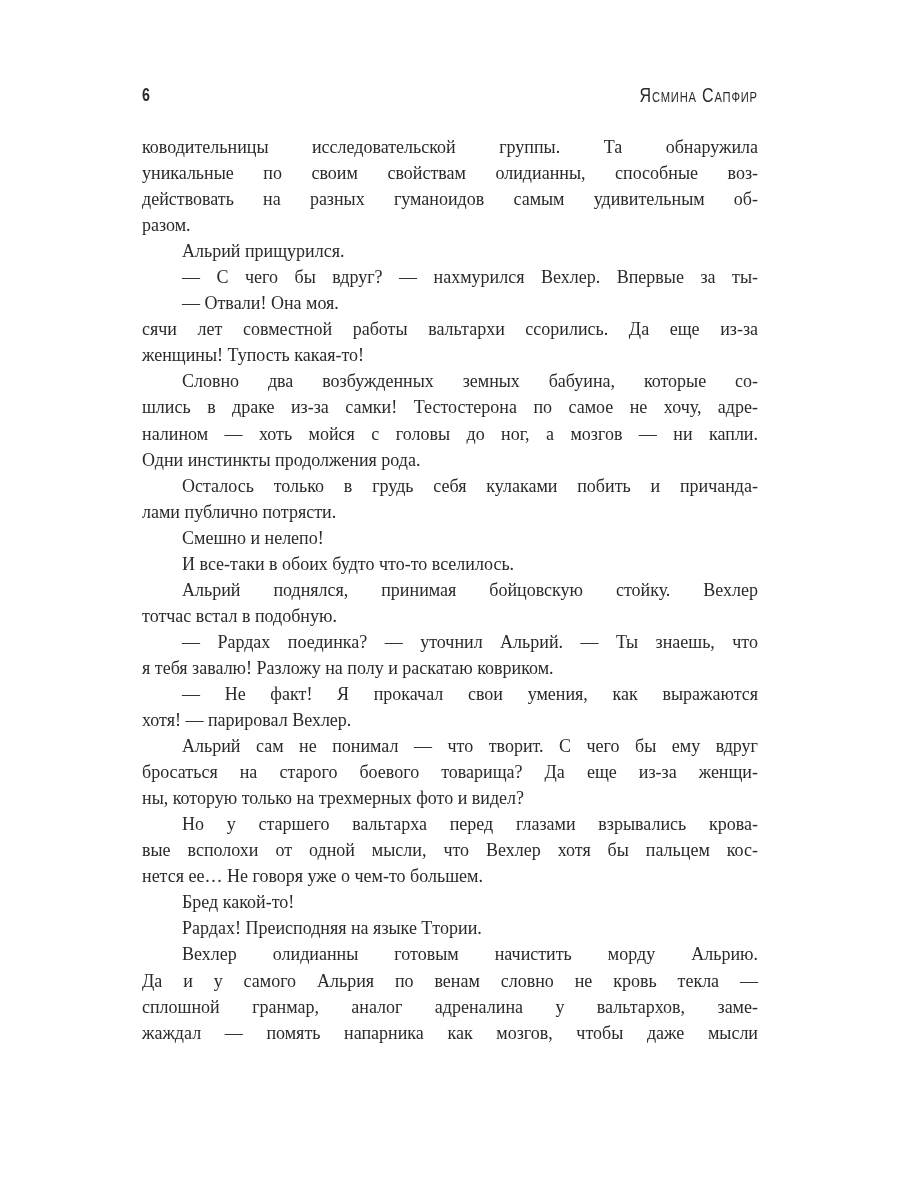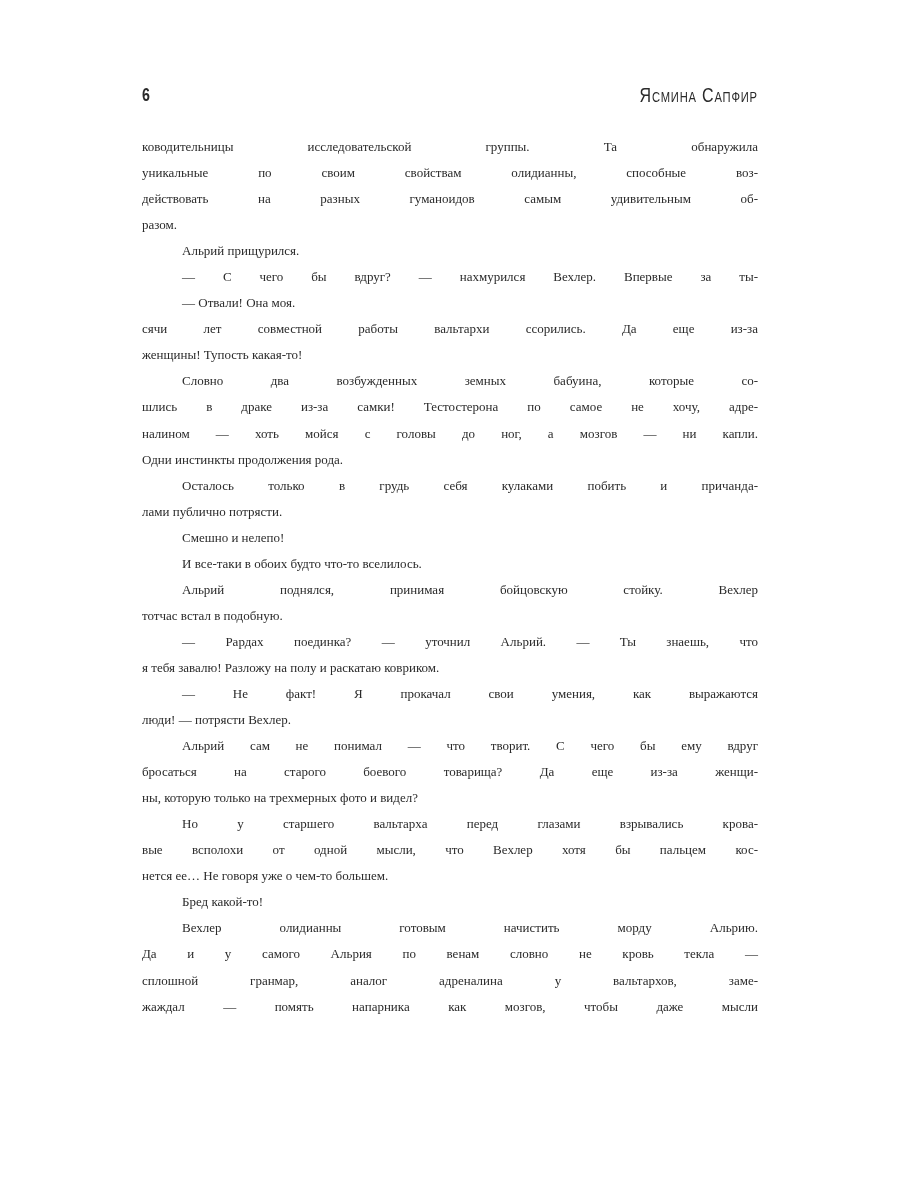--- a/index.html
+++ b/index.html
@@ -27,21 +27,21 @@
   }
   .author {
     position: absolute; right: 0; top: 4px;
     font-size: 20px; letter-spacing: 1px;
     font-variant: small-caps;
     transform: scaleX(0.8); transform-origin: right;
   }
   .body-text {
     margin-top: 22px;
     font-family: "Liberation Serif", serif;
-    font-size: 13px;
+    font-size: 18px;
     line-height: 26.05px;
   }
   .line {
     display: block;
     white-space: nowrap;
     text-align: justify;
     text-align-last: justify;
     height: 26.05px;
   }
   .line.last { text-align-last: left; }
@@ -71,26 +71,27 @@
       <span class="line last">Одни инстинкты продолжения рода.</span>
       <span class="line indent">Осталось только в грудь себя кулаками побить и причанда-</span>
       <span class="line last">лами публично потрясти.</span>
       <span class="line indent last">Смешно и нелепо!</span>
       <span class="line indent last">И все-таки в обоих будто что-то вселилось.</span>
       <span class="line indent">Альрий поднялся, принимая бойцовскую стойку. Вехлер</span>
       <span class="line last">тотчас встал в подобную.</span>
       <span class="line indent">— Рардах поединка? — уточнил Альрий. — Ты знаешь, что</span>
       <span class="line last">я тебя завалю! Разложу на полу и раскатаю ковриком.</span>
       <span class="line indent">— Не факт! Я прокачал свои умения, как выражаются</span>
-      <span class="line last">люди! — потрясти Вехлер.</span>
+      <span class="line last">хотя! — парировал Вехлер.</span>
       <span class="line indent">Альрий сам не понимал — что творит. С чего бы ему вдруг</span>
       <span class="line">бросаться на старого боевого товарища? Да еще из-за женщи-</span>
       <span class="line last">ны, которую только на трехмерных фото и видел?</span>
       <span class="line indent">Но у старшего вальтарха перед глазами взрывались крова-</span>
       <span class="line">вые всполохи от одной мысли, что Вехлер хотя бы пальцем кос-</span>
       <span class="line last">нется ее… Не говоря уже о чем-то большем.</span>
       <span class="line indent last">Бред какой-то!</span>
+      <span class="line indent last">Рардах! Преисподняя на языке Ттории.</span>
       <span class="line indent">Вехлер олидианны готовым начистить морду Альрию.</span>
       <span class="line">Да и у самого Альрия по венам словно не кровь текла —</span>
       <span class="line">сплошной гранмар, аналог адреналина у вальтархов, заме-</span>
       <span class="line">жаждал — помять напарника как мозгов, чтобы даже мысли</span>
     </div>
 </div>
 
 </body></html>

